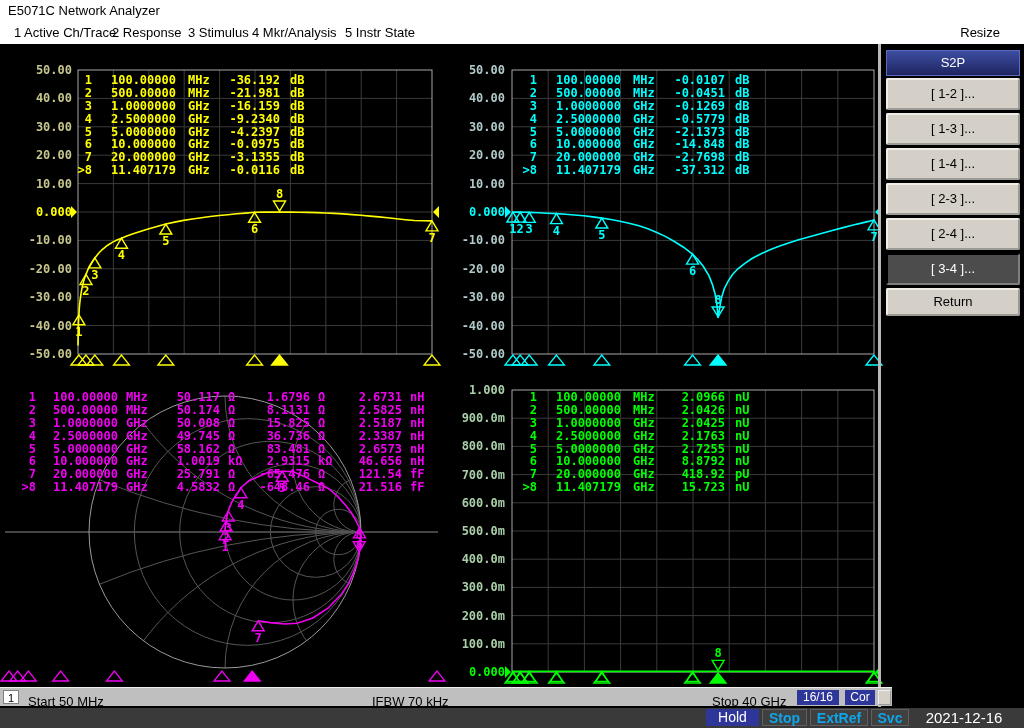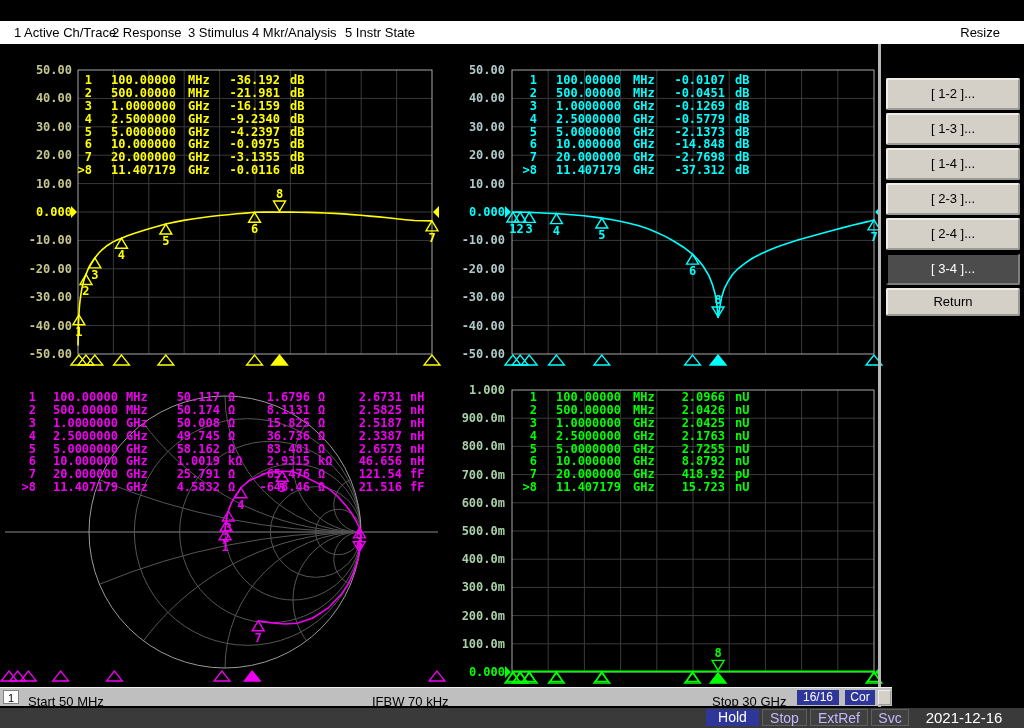--- a/index.html
+++ b/index.html
@@ -36,27 +36,30 @@
   .sb-abs{position:absolute;top:4px;}
   .chanbox{position:absolute;left:3px;top:2px;width:16px;height:14px;background:#fff;
            border:1px solid #808080;font-size:11px;line-height:14px;text-align:center;box-sizing:border-box;}
   .badge{position:absolute;top:2px;height:15px;background:#2e3799;color:#fff;font-size:12px;
          line-height:15px;text-align:center;}
   .blankbox{position:absolute;left:878px;top:2px;width:13px;height:15px;background:#d4d0c8;
             border:1px outset #eee;box-sizing:border-box;}
   .instbar{position:absolute;left:0;top:708px;width:1024px;height:20px;background:#3a3a3a;}
   .ibadge{position:absolute;top:1px;height:17px;font-size:14px;line-height:17px;text-align:center;}
   .ib-on{background:#2e3799;color:#fff;}
-  .ib-off{background:#404040;color:#c4b5fd;border:1px solid #5f5f5f;box-sizing:border-box;}
+  .ib-off{background:#404040;color:#0ea5e9;border:1px solid #5f5f5f;box-sizing:border-box;font-weight:bold;}
   .ib-date{color:#fff;font-size:15px;}
 </style>
 </head>
 <body>
 
 <div id="root">
+  <div class="titlebar">
+    <span>E5071C Network Analyzer</span>
+  </div>
   <div class="menubar">
     <span class="menu-item" style="right:24px;left:auto">Resize</span>
   <span class="menu-item" style="left: 14px;">1 Active Ch/Trace</span>
       <span class="menu-item" style="left: 112px;">2 Response</span>
       <span class="menu-item" style="left: 188px;">3 Stimulus</span>
       <span class="menu-item" style="left: 252px;">4 Mkr/Analysis</span>
       <span class="menu-item" style="left: 345px;">5 Instr State</span>
     </div>
   <div class="lcd"></div>
   <svg id="plots" xmlns="http://www.w3.org/2000/svg" viewBox="0 0 1024 728">
@@ -319,35 +322,36 @@
       <div class="mrow"><span class="mc" style="width: 28px; text-align: right; margin-left: 0px;">2</span><span class="mc" style="width: 82px; text-align: right; margin-left: 2px;">500.00000</span><span class="mc" style="width: 34px; text-align: left; margin-left: 12px;">MHz</span><span class="mc" style="width: 58px; text-align: right; margin-left: 0px;">2.0426</span><span class="mc" style="width: 30px; text-align: left; margin-left: 10px;">nU</span></div>
       <div class="mrow"><span class="mc" style="width: 28px; text-align: right; margin-left: 0px;">3</span><span class="mc" style="width: 82px; text-align: right; margin-left: 2px;">1.0000000</span><span class="mc" style="width: 34px; text-align: left; margin-left: 12px;">GHz</span><span class="mc" style="width: 58px; text-align: right; margin-left: 0px;">2.0425</span><span class="mc" style="width: 30px; text-align: left; margin-left: 10px;">nU</span></div>
       <div class="mrow"><span class="mc" style="width: 28px; text-align: right; margin-left: 0px;">4</span><span class="mc" style="width: 82px; text-align: right; margin-left: 2px;">2.5000000</span><span class="mc" style="width: 34px; text-align: left; margin-left: 12px;">GHz</span><span class="mc" style="width: 58px; text-align: right; margin-left: 0px;">2.1763</span><span class="mc" style="width: 30px; text-align: left; margin-left: 10px;">nU</span></div>
       <div class="mrow"><span class="mc" style="width: 28px; text-align: right; margin-left: 0px;">5</span><span class="mc" style="width: 82px; text-align: right; margin-left: 2px;">5.0000000</span><span class="mc" style="width: 34px; text-align: left; margin-left: 12px;">GHz</span><span class="mc" style="width: 58px; text-align: right; margin-left: 0px;">2.7255</span><span class="mc" style="width: 30px; text-align: left; margin-left: 10px;">nU</span></div>
       <div class="mrow"><span class="mc" style="width: 28px; text-align: right; margin-left: 0px;">6</span><span class="mc" style="width: 82px; text-align: right; margin-left: 2px;">10.000000</span><span class="mc" style="width: 34px; text-align: left; margin-left: 12px;">GHz</span><span class="mc" style="width: 58px; text-align: right; margin-left: 0px;">8.8792</span><span class="mc" style="width: 30px; text-align: left; margin-left: 10px;">nU</span></div>
       <div class="mrow"><span class="mc" style="width: 28px; text-align: right; margin-left: 0px;">7</span><span class="mc" style="width: 82px; text-align: right; margin-left: 2px;">20.000000</span><span class="mc" style="width: 34px; text-align: left; margin-left: 12px;">GHz</span><span class="mc" style="width: 58px; text-align: right; margin-left: 0px;">418.92</span><span class="mc" style="width: 30px; text-align: left; margin-left: 10px;">pU</span></div>
       <div class="mrow"><span class="mc" style="width: 28px; text-align: right; margin-left: 0px;">&gt;8</span><span class="mc" style="width: 82px; text-align: right; margin-left: 2px;">11.407179</span><span class="mc" style="width: 34px; text-align: left; margin-left: 12px;">GHz</span><span class="mc" style="width: 58px; text-align: right; margin-left: 0px;">15.723</span><span class="mc" style="width: 30px; text-align: left; margin-left: 10px;">nU</span></div>
     </div>
 
   <div class="splitter"></div>
+  <div class="skey-title">S2P</div>
   <div id="skeys">
       <div class="skey" style="top: 78px; height: 32px; line-height: 28px;">[ 1-2 ]...</div>
       <div class="skey" style="top: 113px; height: 32px; line-height: 28px;">[ 1-3 ]...</div>
       <div class="skey" style="top: 148px; height: 32px; line-height: 28px;">[ 1-4 ]...</div>
       <div class="skey" style="top: 183px; height: 32px; line-height: 28px;">[ 2-3 ]...</div>
       <div class="skey" style="top: 218px; height: 32px; line-height: 28px;">[ 2-4 ]...</div>
       <div class="skey active" style="top: 253px; height: 32px; line-height: 28px;">[ 3-4 ]...</div>
     </div>
   <div class="skey" style="top:288px;height:28px;line-height:24px">Return</div>
 
   <div class="statusbar">
     <span class="chanbox">1</span>
     <span class="sb-abs" style="left:28px">Start 50 MHz</span>
     <span class="sb-abs" style="left:372px">IFBW 70 kHz</span>
-    <span class="sb-abs" style="left:712px">Stop 30 GHz</span>
+    <span class="sb-abs" style="left:712px">Stop 40 GHz</span>
     <span class="badge" style="left:797px;width:42px">16/16</span>
     <span class="badge" style="left:845px;width:30px">Cor</span>
     <span class="blankbox"></span>
   </div>
 
   <div class="instbar">
     <span class="ibadge ib-on" style="left:706px;width:53px">Hold</span>
     <span class="ibadge ib-off" style="left:762px;width:45px">Stop</span>
     <span class="ibadge ib-off" style="left:810px;width:58px">ExtRef</span>
     <span class="ibadge ib-off" style="left:871px;width:38px">Svc</span>

